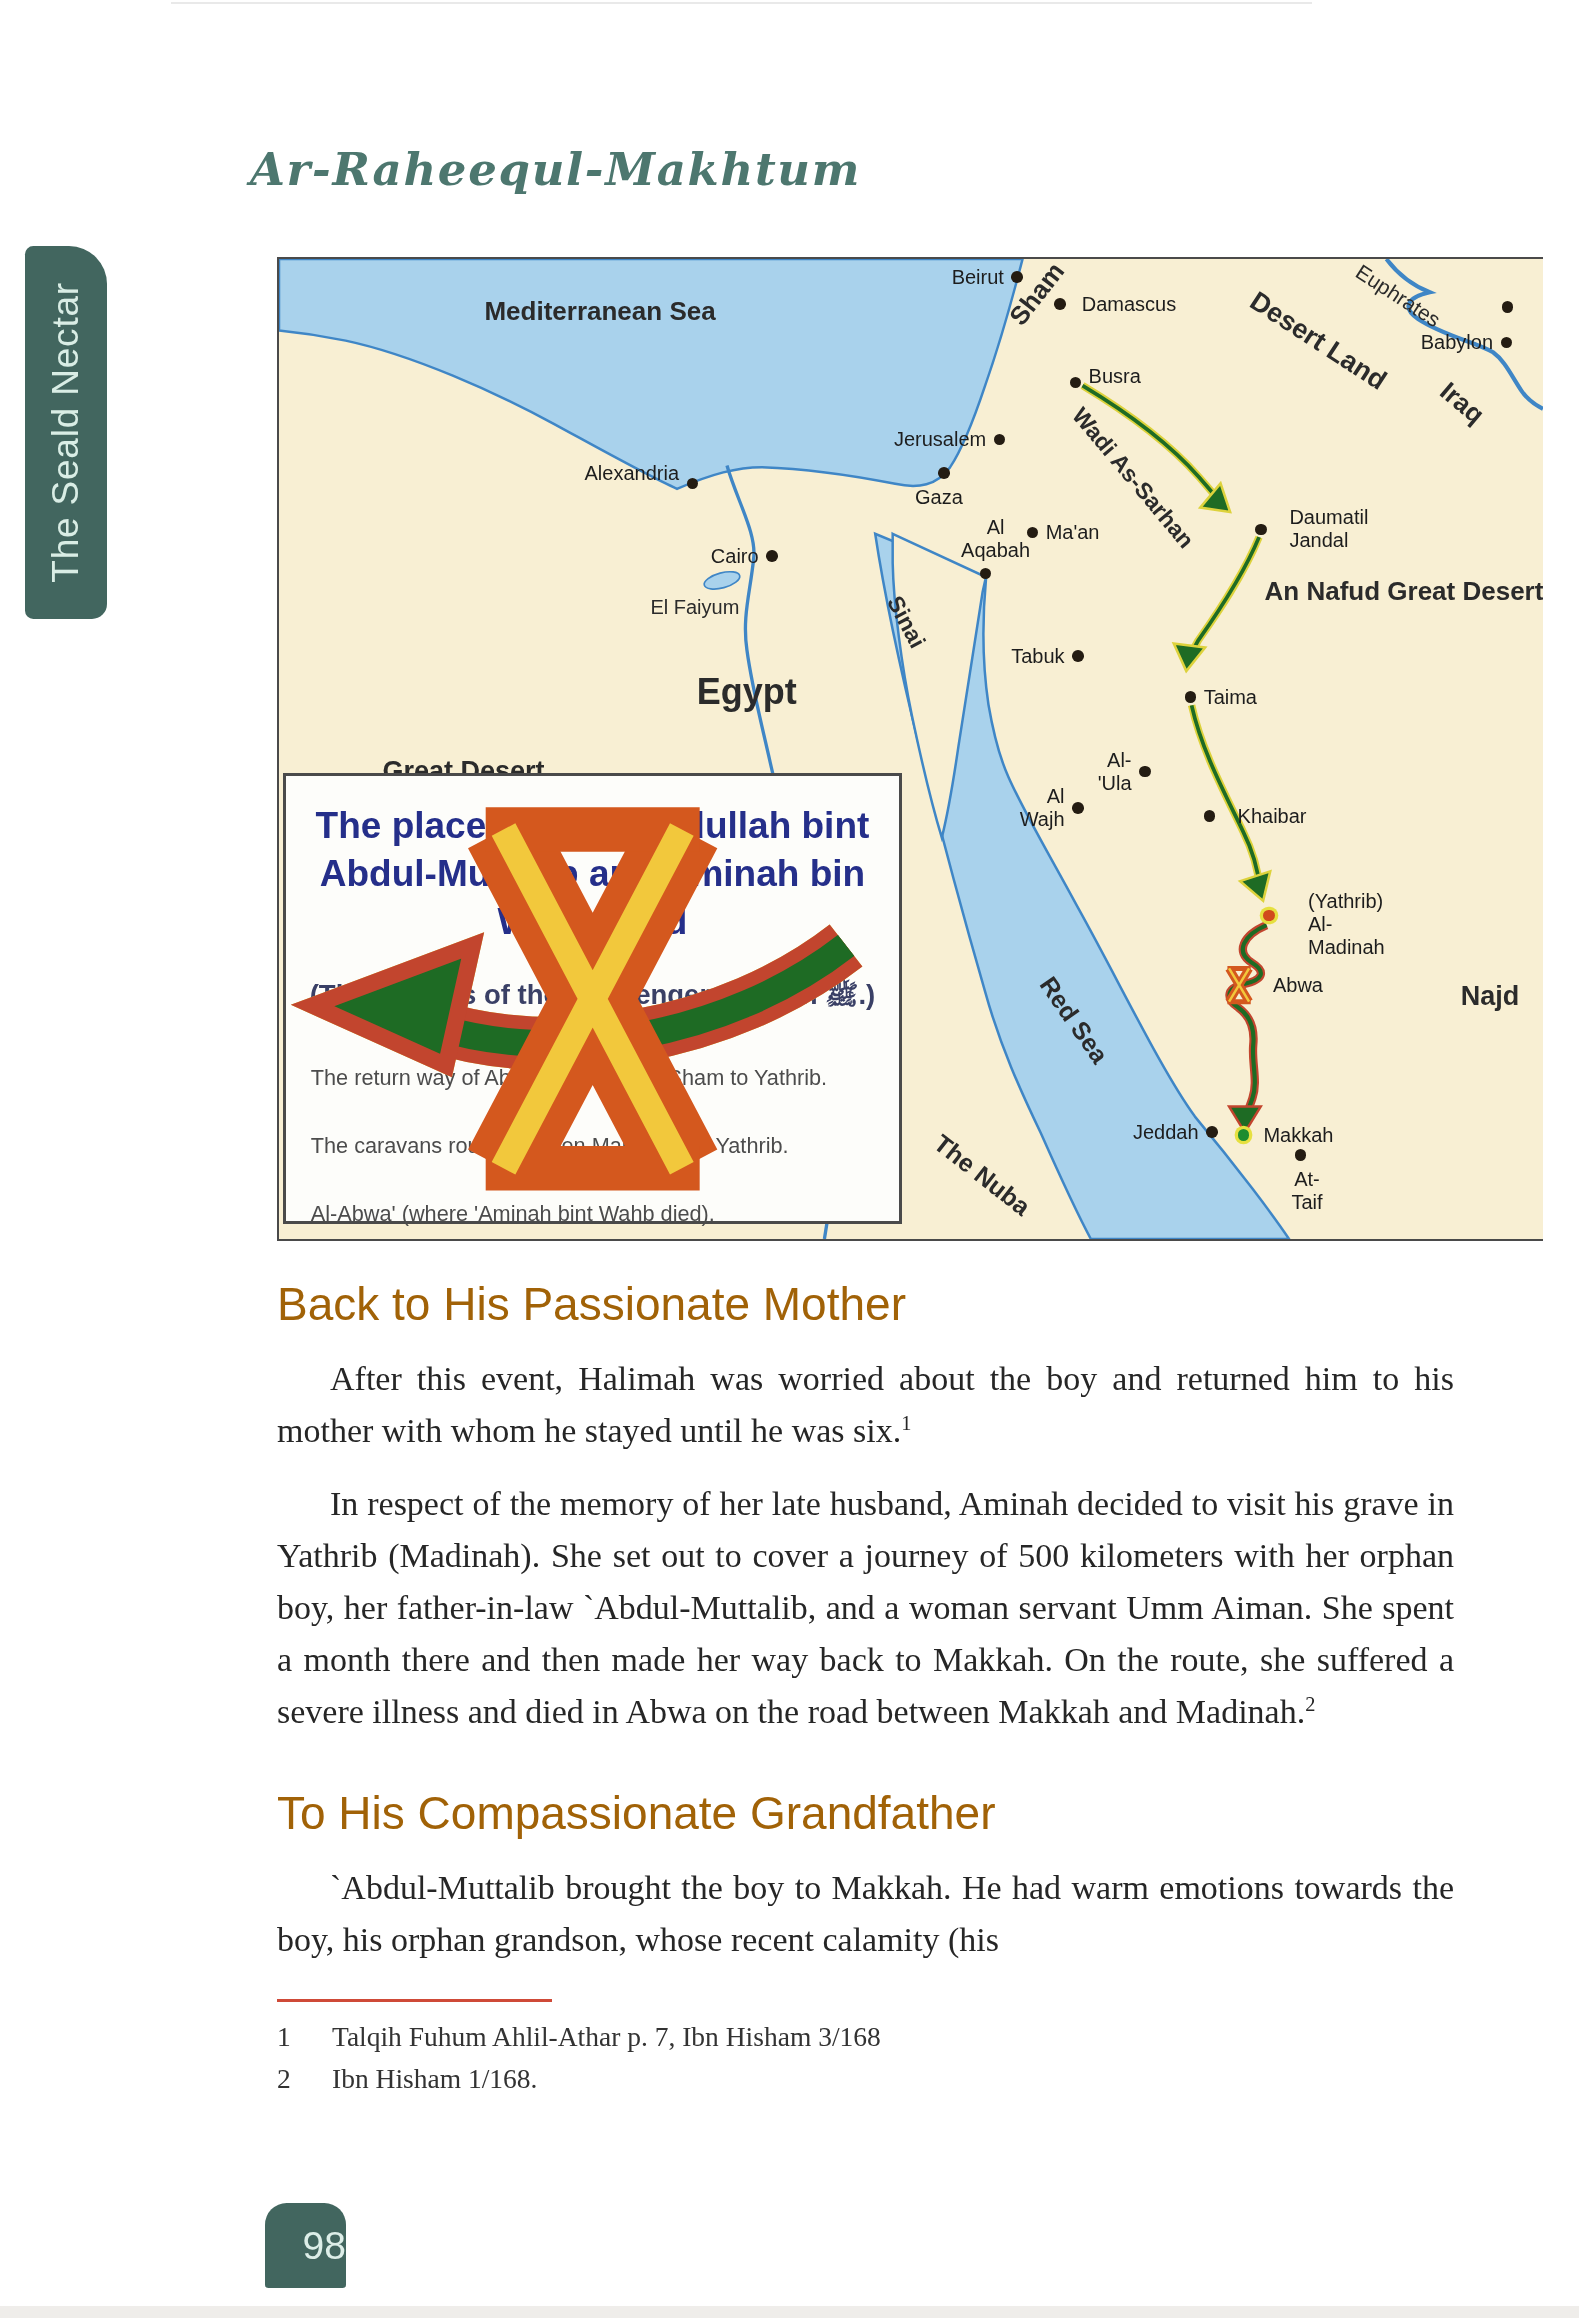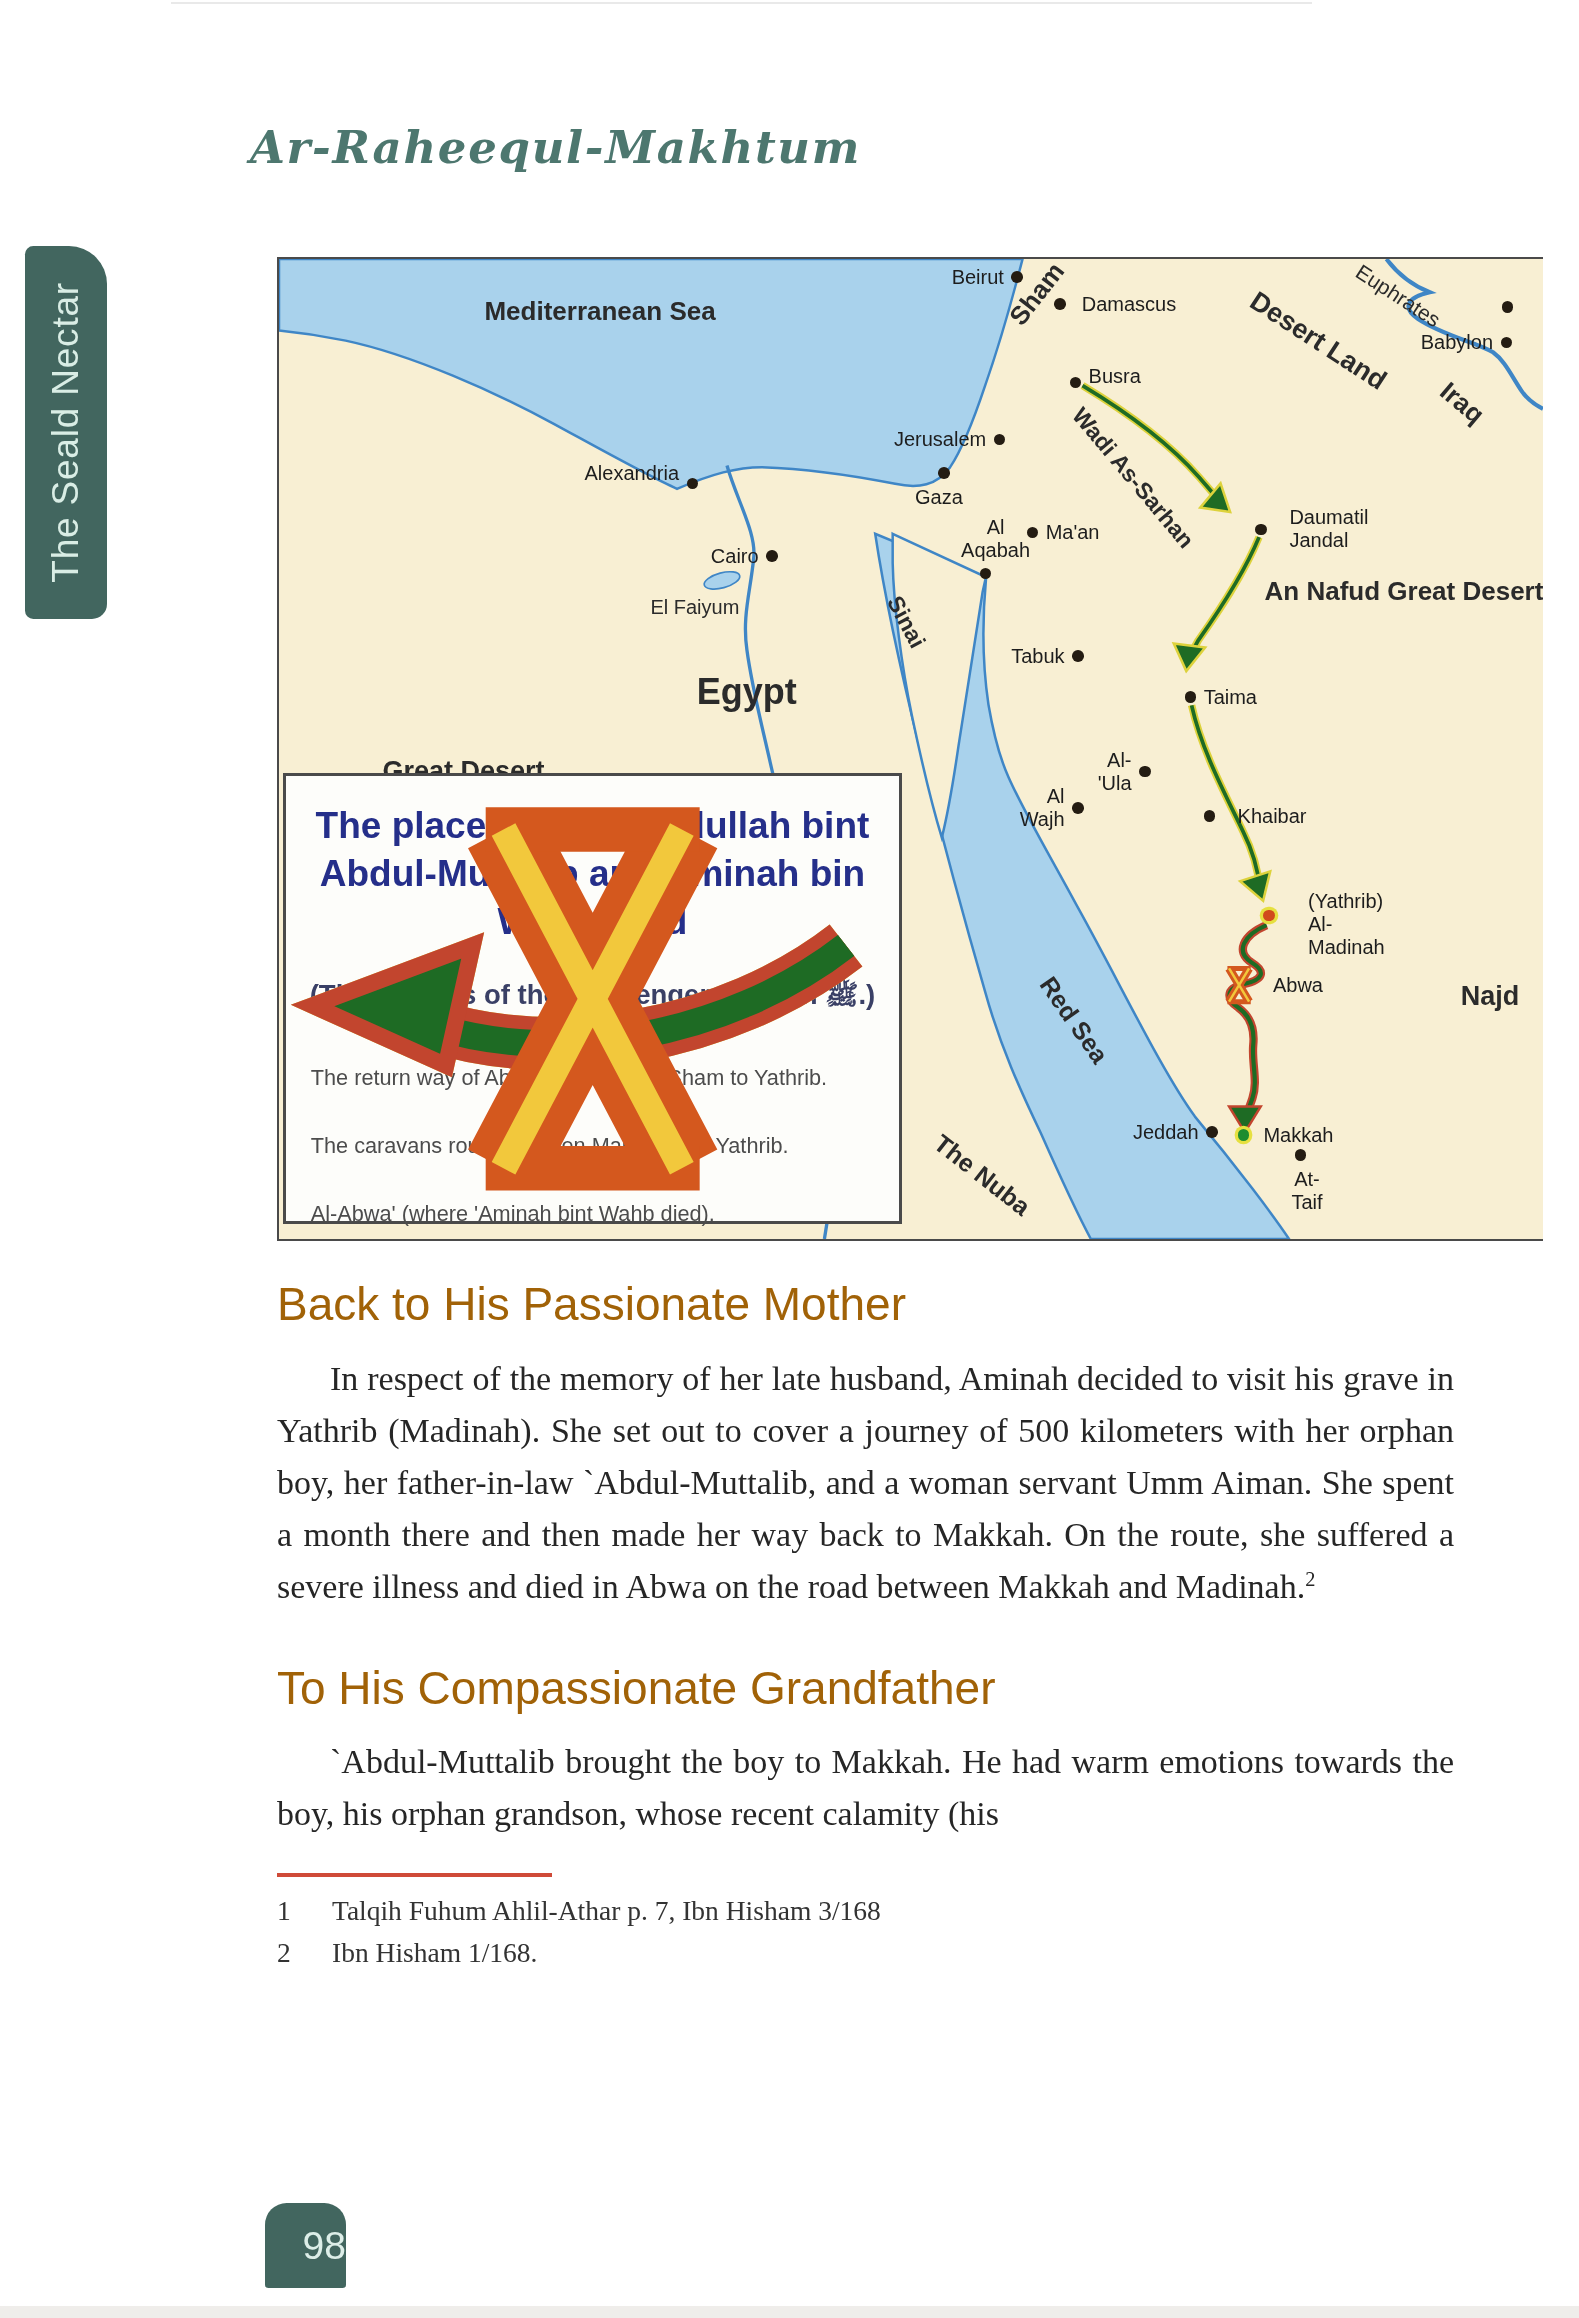--- a/index.html
+++ b/index.html
@@ -2,21 +2,21 @@
 <html style="--land: #f8efd3; --sea: #a9d2ec; --coast: #3f86c6; --river: #3f86c6; --route_green: #1e6b24; --route_yellow: #ddd23c; --route_red: #c2452e; --abwa_orange: #d4581e; --abwa_yellow: #f2c83c;font-size:13.3px"><head>
 <meta charset="utf-8">
 <style>
   html,body{margin:0;padding:0;background:#ffffff;}
   .page{position:relative;width:1579px;height:2319px;background:#ffffff;overflow:hidden;
         font-family:"Liberation Sans", sans-serif;}
   .top-edge-line{position:absolute;left:171px;top:1.7px;width:1141px;height:2.5px;background:#e9e9e9;}
   .bottom-strip{position:absolute;left:0;bottom:0;width:100%;height:13.3px;background:#efedea;}
 
   
-  .header{position:absolute;left:250px;top:125px;width:1187px;height:67px;display:flex;}
+  .header{position:absolute;left:250px;top:125px;width:1187px;height:67px;display:flex;align-items:flex-end;}
   .book-title{font-family:"DejaVu Serif", serif;font-style:italic;font-weight:bold;
               font-size:45px;color:#4d776f;letter-spacing:1.7px;white-space:nowrap;line-height:1;}
   .header-rule-wrap{flex:1;display:flex;flex-direction:column;align-items:flex-end;margin-left:15px;}
   .chapter-title{font-size:24px;color:#8a8f8f;white-space:nowrap;margin-bottom:6.7px;}
   .dotted-rule{width:100%;border-bottom:2.5px dotted #b2bcbc;}
 
   
   .side-tab{position:absolute;left:25px;top:246px;width:82px;height:373px;background:#42665f;
             border-radius:8.3px 38px 15px 8.3px;display:flex;align-items:center;justify-content:center;}
   .side-tab span{writing-mode:vertical-rl;transform:rotate(180deg);font-size:37px;color:#d9ede5;
@@ -276,20 +276,21 @@
             <path d="M5,6 L29,6 M5,44 L29,44" style="stroke:var(--abwa_orange);stroke-width:5"></path>
             <path d="M7,6 L27,44 M27,6 L7,44" style="stroke:var(--abwa_yellow);stroke-width:3"></path>
           </svg>
         </span>
       </div>
     </div>
   </div>
 
   <div class="content">
     <h2 class="h-section h1a">Back to His Passionate Mother</h2>
+    <p><span>After this event, Halimah was worried about the boy and returned him to his mother with whom he stayed until he was six.</span><sup>1</sup></p>
     <p><span>In respect of the memory of her late husband, Aminah decided to visit his grave in Yathrib (Madinah). She set out to cover a journey of 500 kilometers with her orphan boy, her father-in-law `Abdul-Muttalib, and a woman servant Umm Aiman. She spent a month there and then made her way back to Makkah. On the route, she suffered a severe illness and died in Abwa on the road between Makkah and Madinah.</span><sup>2</sup></p>
 
     <h2 class="h-section h1b">To His Compassionate Grandfather</h2>
     <p><span>`Abdul-Muttalib brought the boy to Makkah. He had warm emotions towards the boy, his orphan grandson, whose recent calamity (his</span></p>
 
     <div class="footnotes">
       <div class="fn-rule"></div>
       <div class="footnote">
         <span class="fn-num">1</span>
         <span>Talqih Fuhum Ahlil-Athar p. 7, Ibn Hisham 3/168</span>

